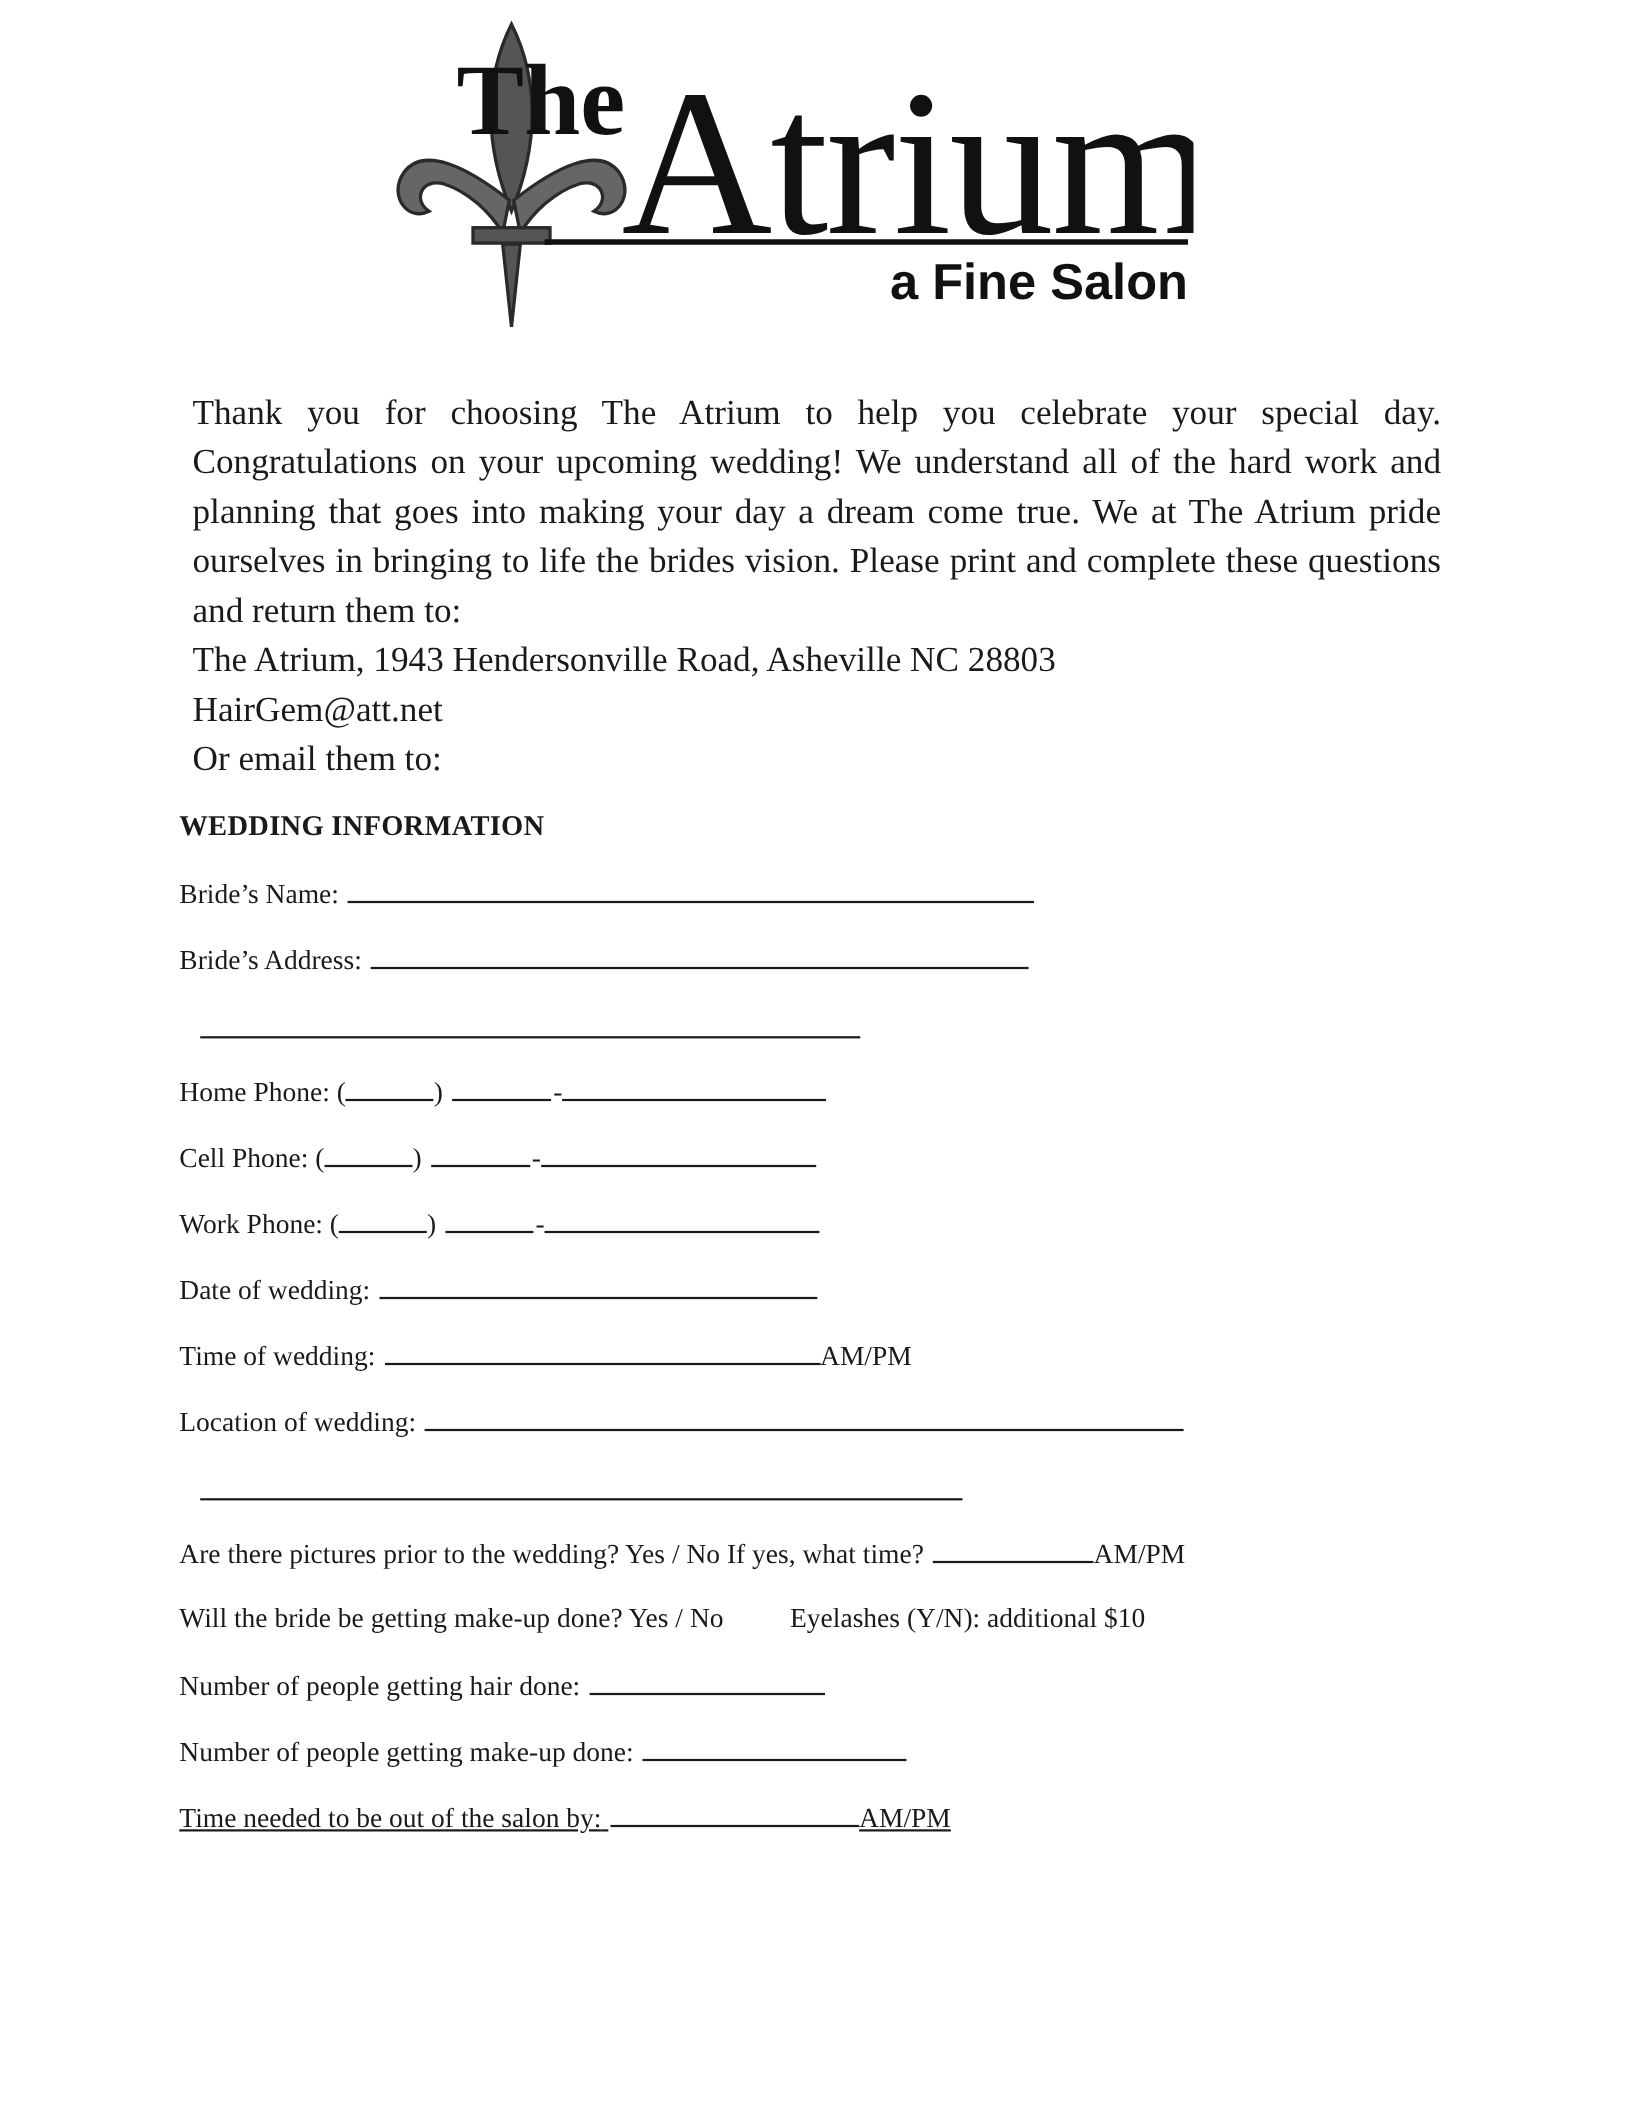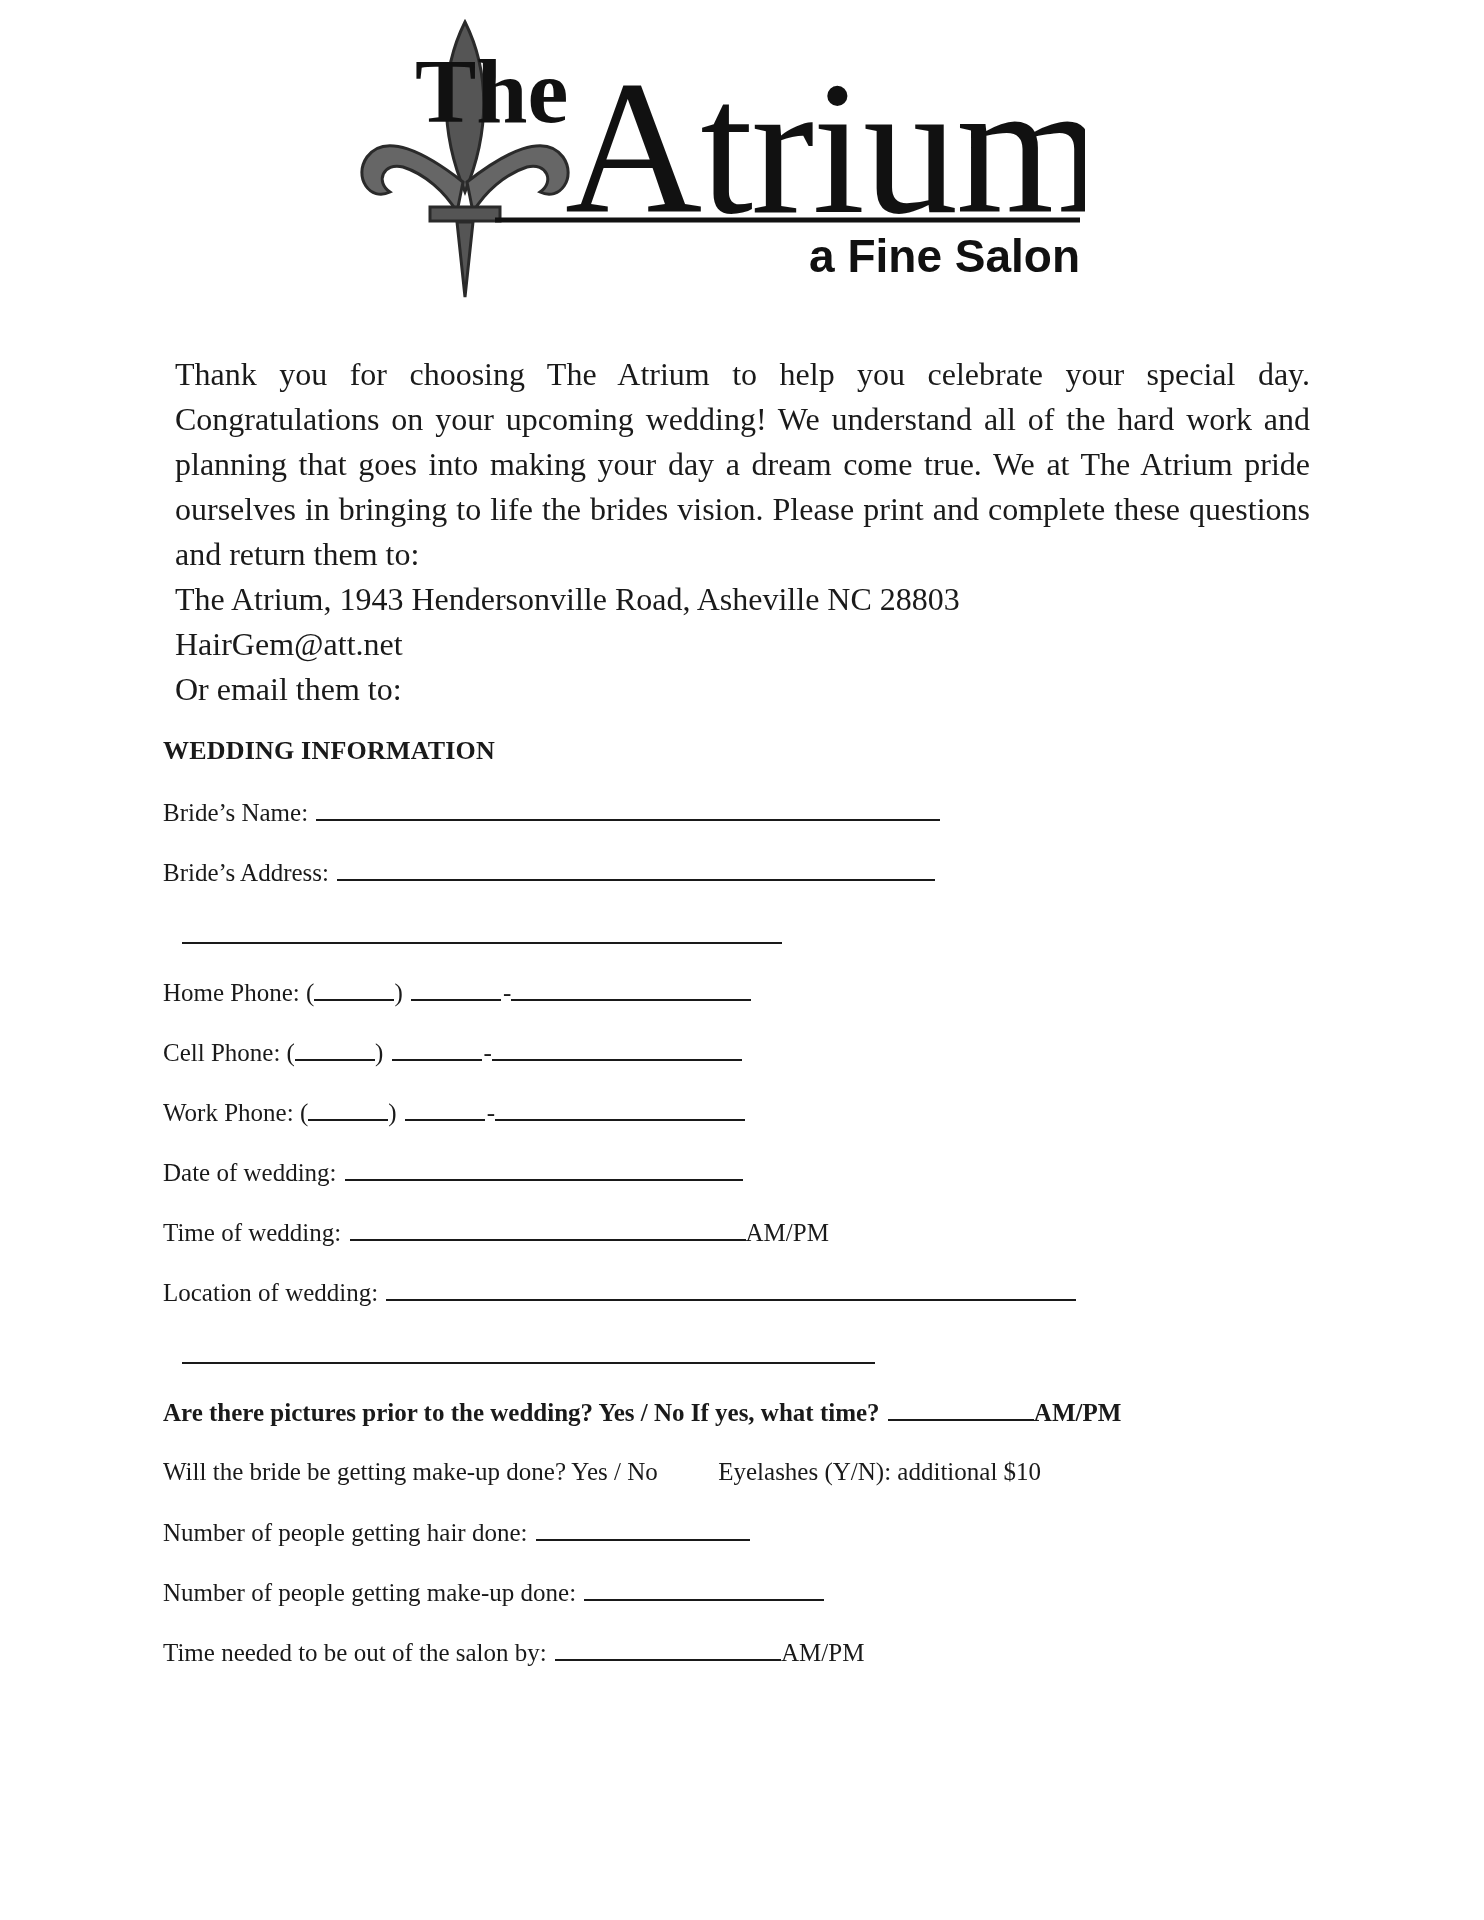--- a/index.html
+++ b/index.html
@@ -81,37 +81,37 @@
   <span>Time of wedding:</span>
   <span class="blank" style="width:396px;margin-right:0;"></span><span>AM/PM</span>
 </div>
 
 <div class="line" style="top:1277px;">
   <span>Location of wedding:</span>
   <span class="blank" style="width:690px;"></span>
 </div>
 <div class="blank-standalone" style="left:182px; top:1360px; width:693px;"></div>
 
-<div class="line" style="top:1397px;font-weight:bold;">
+<div class="line" style="top:1397px;">
   <span>Are there pictures prior to the wedding? Yes / No If yes, what time?</span>
   <span class="blank" style="width:146px;margin-right:0;"></span><span>AM/PM</span>
 </div>
 
 <div class="line" style="top:1457px;">
   <span>Will the bride be getting make-up done? Yes / No</span>
   <span style="display:inline-block;width:48px;"></span>
   <span>Eyelashes (Y/N): additional $10</span>
 </div>
 
 <div class="line" style="top:1517px;">
   <span>Number of people getting hair done:</span>
   <span class="blank" style="width:214px;"></span>
 </div>
 
 <div class="line" style="top:1577px;">
   <span>Number of people getting make-up done:</span>
   <span class="blank" style="width:240px;"></span>
 </div>
 
-<div class="line" style="top:1637px;">
+<div class="line" style="top:1637px;text-decoration:underline;">
   <span>Time needed to be out of the salon by:</span>
   <span class="blank" style="width:226px;margin-right:0;"></span><span>AM/PM</span>
 </div>
 
 </body></html>

